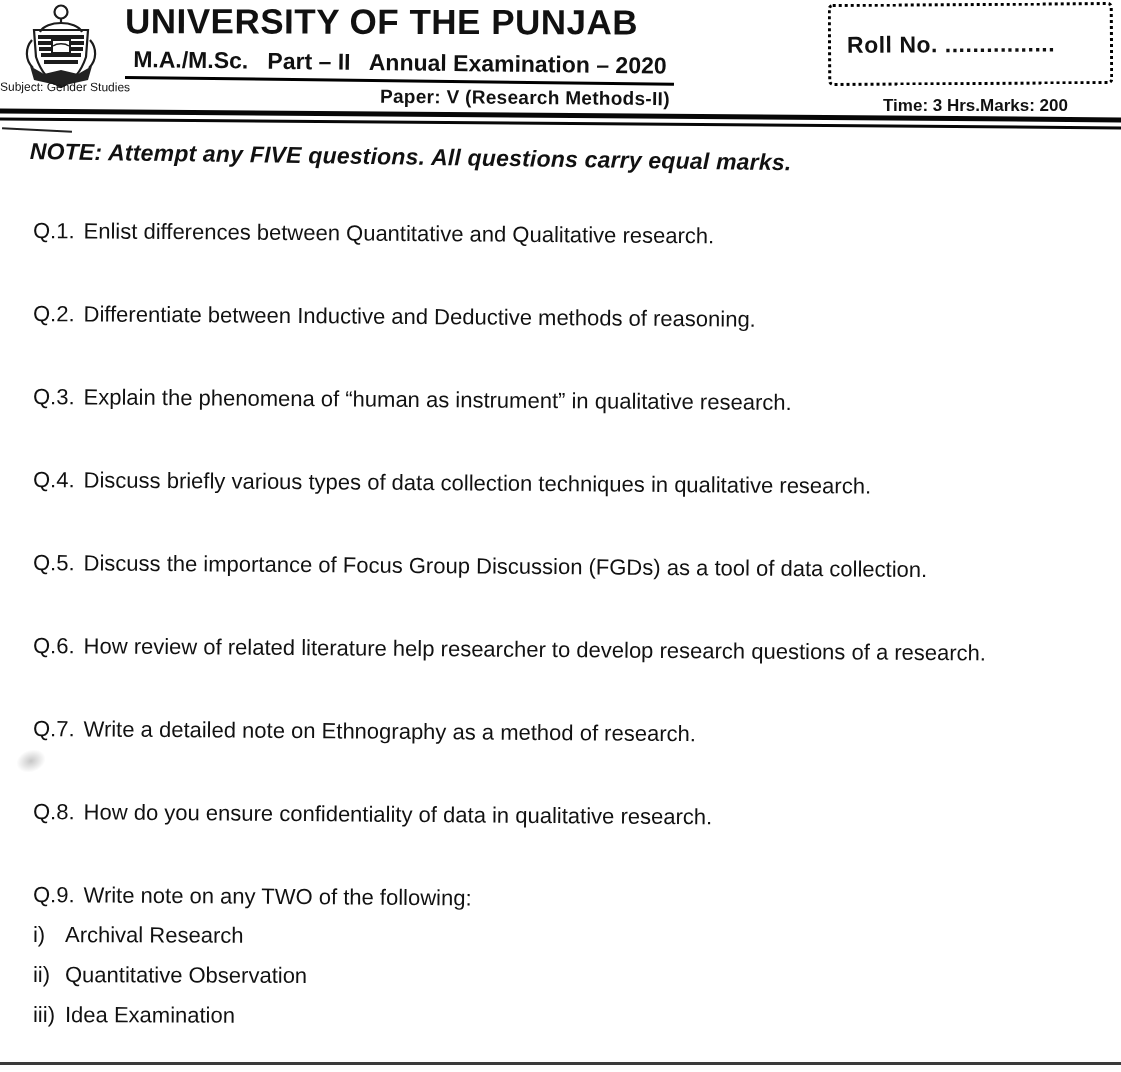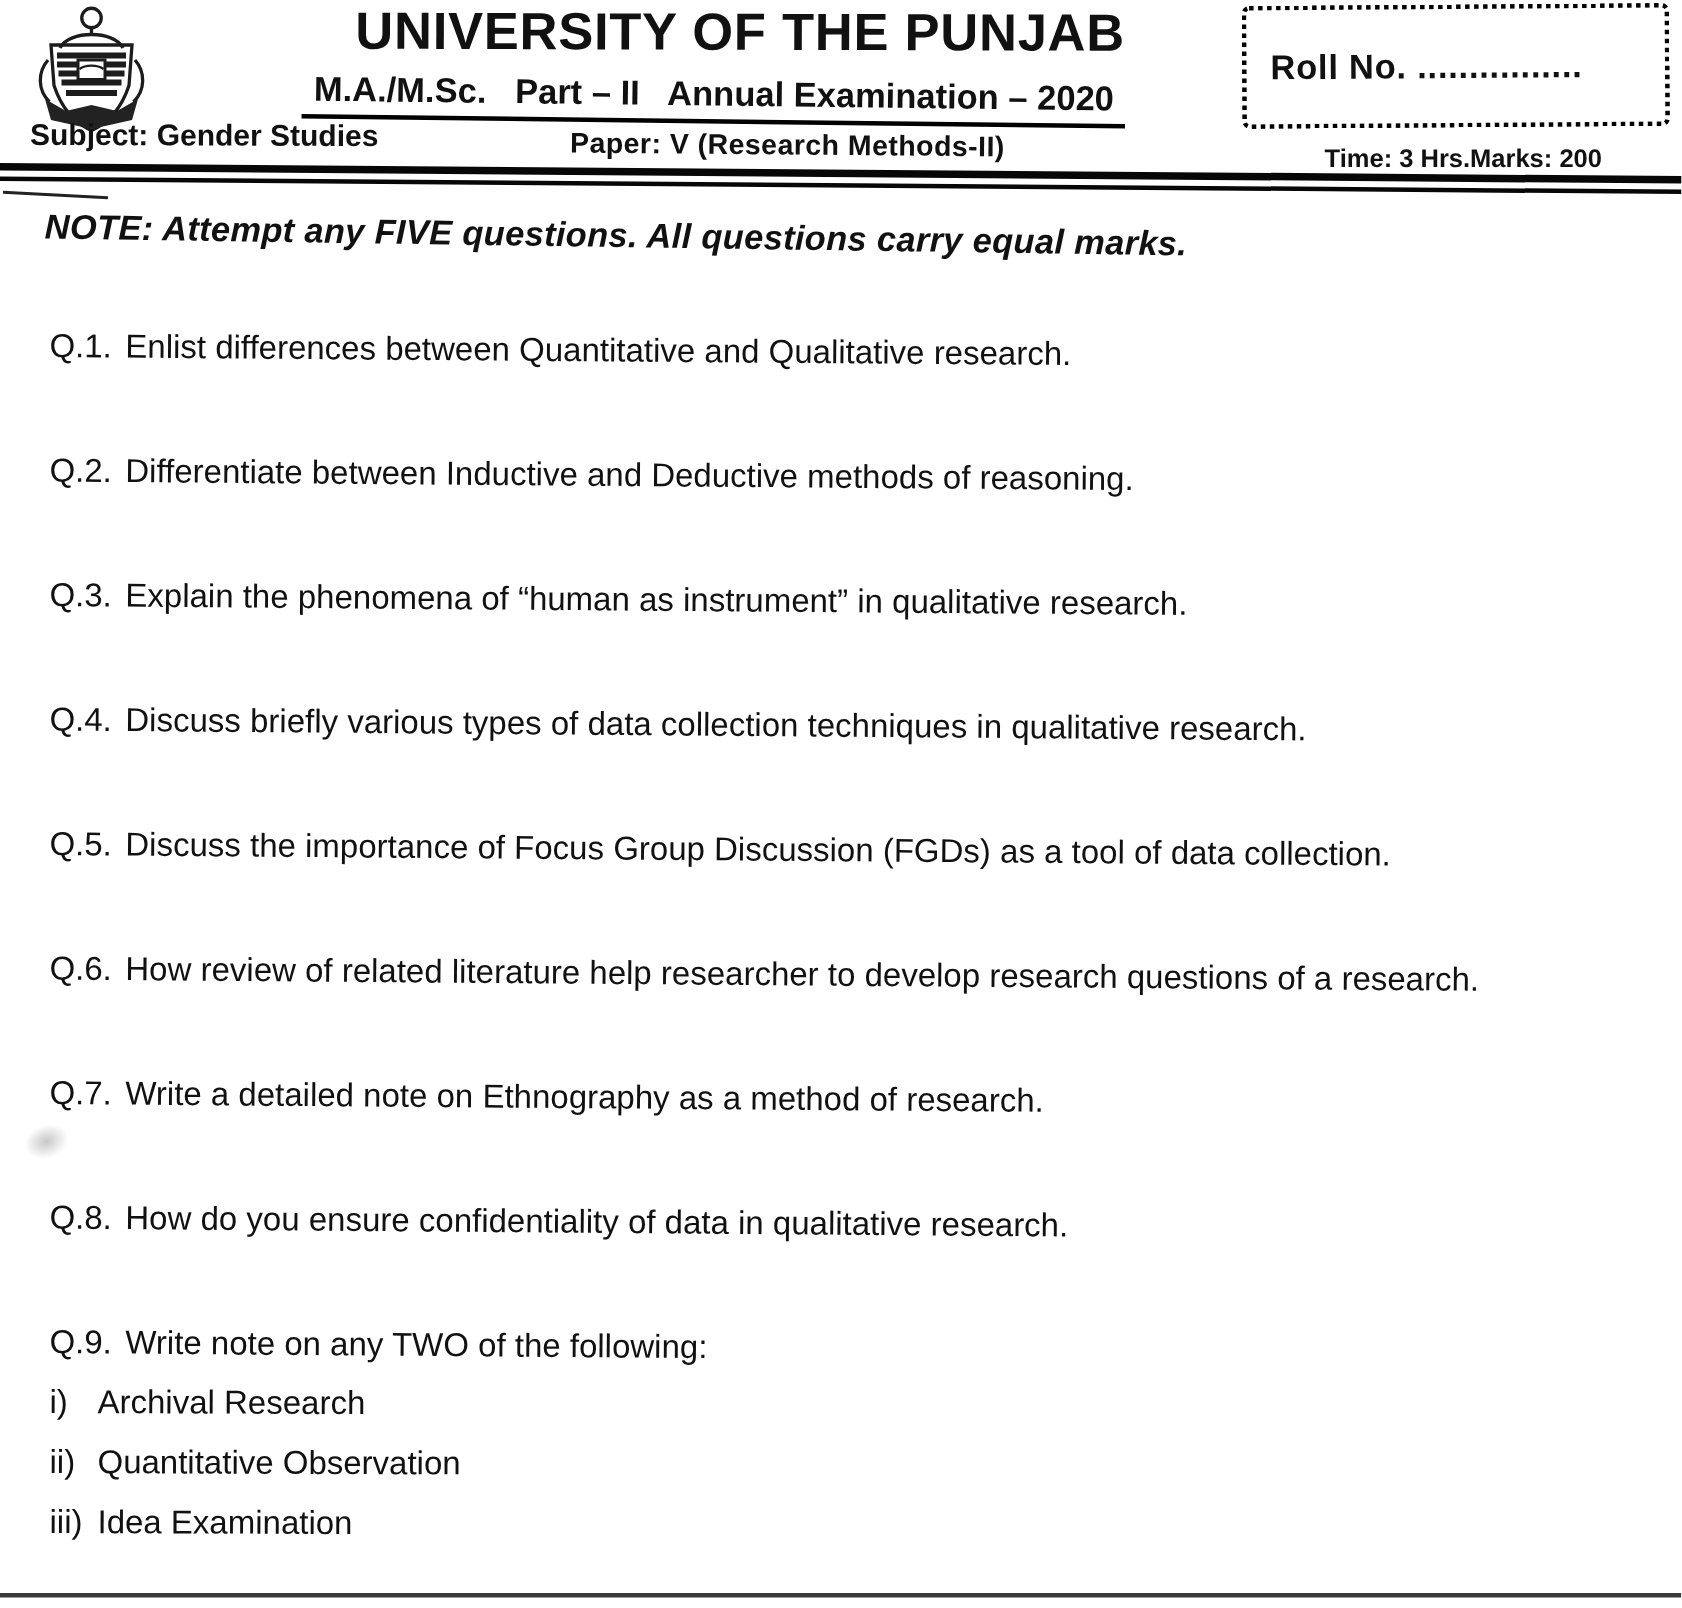--- a/index.html
+++ b/index.html
@@ -20,48 +20,48 @@
   
   .logo {
     position: absolute;
     left: 20px;
     top: 2px;
     width: 82px;
     height: 95px;
   }
   .header-mid {
     position: absolute;
-    left: 100px;
+    left: 125px;
     top: 2px;
     width: 650px;
-    text-align: right;
+    text-align: left;
   }
   .univ-title {
     font-size: 35px;
     font-weight: bold;
     letter-spacing: 0.5px;
     transform: rotate(0.15deg);
   }
   .exam-line {
     display: inline-block;
     margin-top: 4px;
     padding: 0 8px 3px 8px;
     font-size: 23px;
     font-weight: bold;
     border-bottom: 3px solid #000;
     white-space: pre;
     transform: rotate(0.7deg);
     transform-origin: 0 100%;
   }
   .subject-label {
     position: absolute;
-    left: 20px;
+    left: 0;
     top: 80px;
-    font-size: 20px;
-    font-weight: bold;
+    font-size: 12px;
+    font-weight: normal;
     transform: rotate(0.2deg);
   }
   .paper-label {
     position: absolute;
     left: 380px;
     top: 87px;
     font-size: 19px;
     font-weight: bold;
     letter-spacing: 0.3px;
     transform: rotate(0.5deg);

